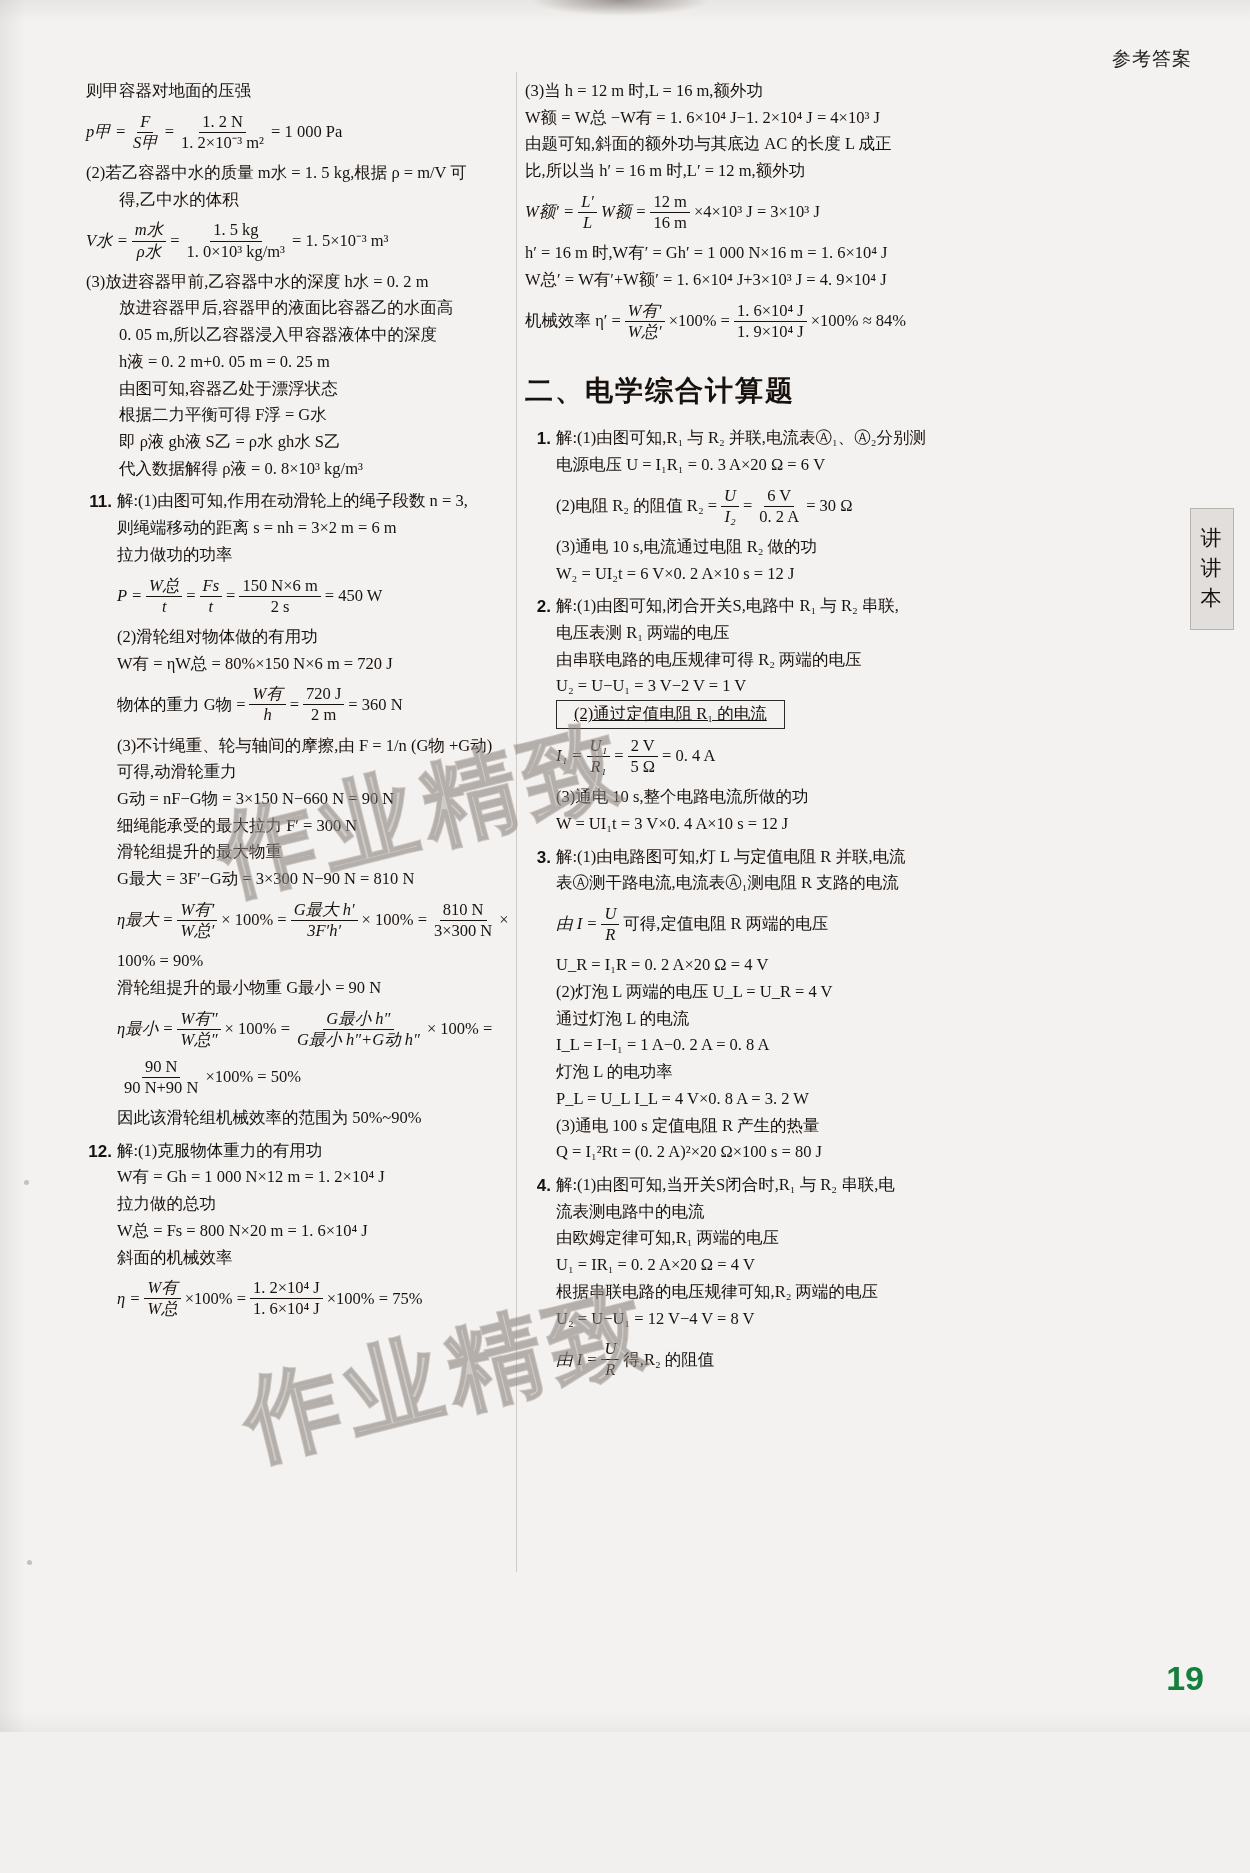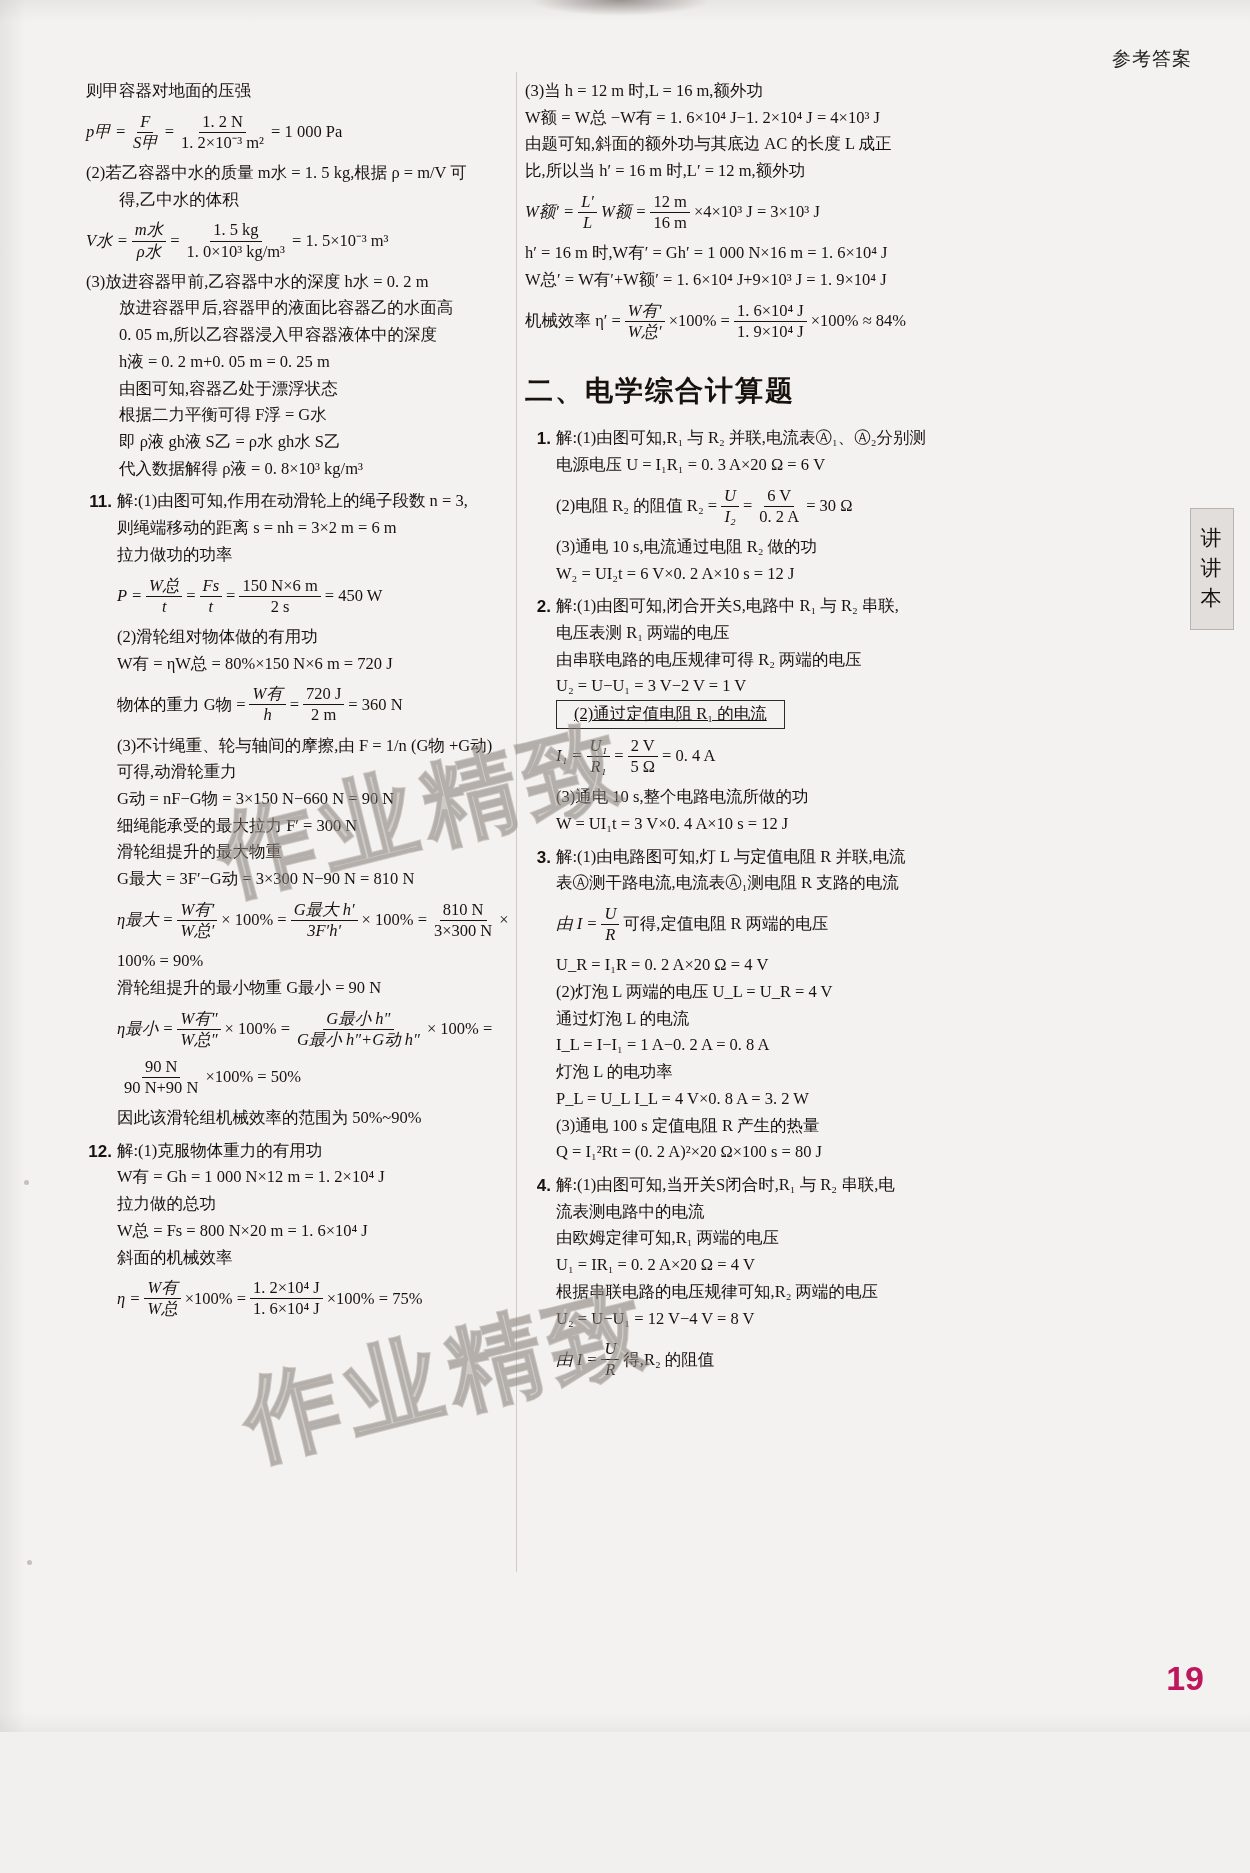--- a/index.html
+++ b/index.html
@@ -29,21 +29,21 @@
     background:radial-gradient(ellipse at 50% 0%, rgba(90,80,75,0.55), rgba(130,125,120,0.0) 70%);
     pointer-events:none;
   }
   .header-right {
     position:absolute; right:58px; top:46px;
     font-size:19px; letter-spacing:1px; color:#222;
   }
   .page-num {
     position:absolute; right:46px; bottom:34px;
     font-size:34px; font-weight:bold; font-family:"Liberation Sans", sans-serif;
-    color:#be185d;
+    color:#15803d;
     margin-top:28px;
   }
   .side-tab {
     position:absolute; right:16px; top:508px;
     width:42px; padding:14px 0 16px 0;
     background:#e2dedb;
     border:1px solid #b9b3ae;
     text-align:center;
     font-size:21px; line-height:30px; letter-spacing:2px;
     color:#15110e;
@@ -312,21 +312,21 @@
       </span>
       <span class="t m">W额 =</span>
       <span class="frac">
         <span class="num">12 m</span>
         <span class="den">16 m</span>
       </span>
       <span class="t">×4×10³ J = 3×10³ J</span>
     </div>
 
     <p class="ln">h′ = 16 m 时,W有′ = Gh′ = 1 000 N×16 m = 1. 6×10⁴ J</p>
-    <p class="ln">W总′ = W有′+W额′ = 1. 6×10⁴ J+9×10³ J = 1. 9×10⁴ J</p>
+    <p class="ln">W总′ = W有′+W额′ = 1. 6×10⁴ J+3×10³ J = 4. 9×10⁴ J</p>
 
     <div class="eq">
       <span class="t">机械效率 η′ =</span>
       <span class="frac">
         <span class="num m">W有′</span>
         <span class="den m">W总′</span>
       </span>
       <span class="t">×100% =</span>
       <span class="frac">
         <span class="num">1. 6×10⁴ J</span>

